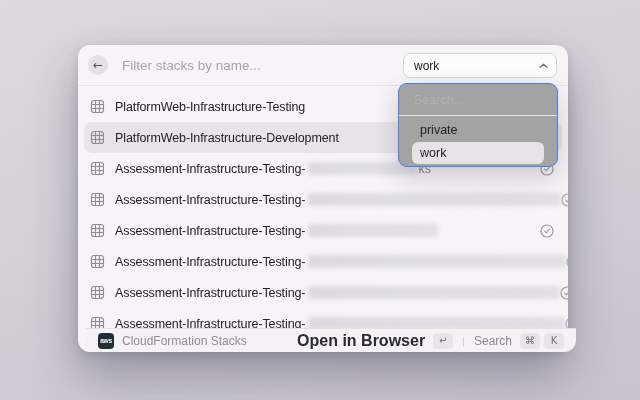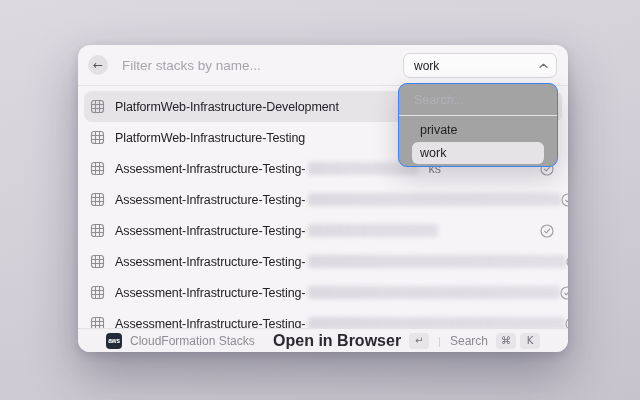--- a/index.html
+++ b/index.html
@@ -36,26 +36,26 @@
   .opt-sel{background:#e5e3e6;}
   
   .list{position:absolute;left:0;top:41px;width:100%;height:242px;overflow:hidden;padding:5px 6px 0 6px;box-sizing:border-box;}
   .row{height:31px;display:flex;align-items:center;padding:0 6px;border-radius:8px;}
   .row-sel{background:#e6e4e7;}
   .gicon{flex:0 0 auto;display:flex;}
   .rname{font-size:12.5px;color:#232226;margin-left:10px;white-space:nowrap;letter-spacing:-.1px;}
   .blurbar{height:13px;border-radius:3px;margin-left:3px;flex:0 0 auto;
     background:linear-gradient(90deg,rgba(198,196,206,.55),rgba(214,212,220,.7) 35%,rgba(202,200,210,.5) 70%,rgba(212,210,218,.6));
     filter:blur(2px);}
-  .tailfrag{font-size:12.5px;color:#5a585e;opacity:.75;margin-left:10px;}
+  .tailfrag{font-size:12.5px;color:#5a585e;opacity:.75;margin-left:0;}
   .spacer{flex:1;}
   .check{flex:0 0 auto;display:flex;margin-right:2px;}
   
-  .footer{position:absolute;left:0;bottom:0;width:100%;height:24px;border-top:1px solid #e3e1e4;
-    display:flex;align-items:center;padding:0 28px;box-sizing:border-box;background:#f4f2f5;border-radius:0 0 12px 12px;}
+  .footer{position:absolute;left:8px;bottom:0;width:100%;height:24px;border-top:1px solid #e3e1e4;
+    display:flex;align-items:center;padding:0 12px;box-sizing:border-box;background:#f4f2f5;border-radius:0 0 12px 12px;}
   .aws-badge{width:16px;height:16px;background:#222b38;border-radius:4px;display:flex;align-items:center;justify-content:center;
     color:#fff;font-size:6.5px;font-weight:bold;letter-spacing:-.2px;flex:0 0 auto;}
   .app-name{font-size:12px;color:#8f8d92;margin-left:8px;}
   .open-label{font-size:16px;font-weight:600;color:#2b2a2e;}
   .key{height:16px;min-width:20px;background:#e7e5e8;border-radius:4px;display:flex;align-items:center;justify-content:center;
     font-family:"DejaVu Sans",sans-serif;font-size:10px;color:#726f76;padding:0 3px;box-sizing:border-box;}
   .fdiv{color:#d2d0d4;font-size:11px;margin:0 9px;}
   .actions-label{font-size:12px;color:#8b898e;}
   .ml8{margin-left:8px;} .ml4{margin-left:4px;}
 </style>
@@ -75,44 +75,44 @@
         <span style="display:flex;">
           <svg width="9" height="6" viewBox="0 0 9 6">
               <path d="M1 4.3 L4.5 1.3 L8 4.3" fill="none" stroke="#6e6c72" stroke-width="1.3" stroke-linecap="round" stroke-linejoin="round"></path>
             </svg>
         </span>
       </div>
     </div>
 
     <div class="list">
 
+      <div class="row">
+        <span class="gicon">
+          <svg width="15" height="15" viewBox="0 0 15 15" fill="none" stroke="#8f8d93" stroke-width="1.1">
+              <rect x="1.5" y="1.5" width="12" height="12" rx="2.8"></rect>
+              <line x1="5.5" y1="1.5" x2="5.5" y2="13.5"></line>
+              <line x1="9.5" y1="1.5" x2="9.5" y2="13.5"></line>
+              <line x1="1.5" y1="5.5" x2="13.5" y2="5.5"></line>
+              <line x1="1.5" y1="9.5" x2="13.5" y2="9.5"></line>
+            </svg>
+        </span>
+        <span class="rname">PlatformWeb-Infrastructure-Testing</span>
+      </div>
+
       <div class="row row-sel">
         <span class="gicon">
           <svg width="15" height="15" viewBox="0 0 15 15" fill="none" stroke="#8f8d93" stroke-width="1.1">
               <rect x="1.5" y="1.5" width="12" height="12" rx="2.8"></rect>
               <line x1="5.5" y1="1.5" x2="5.5" y2="13.5"></line>
               <line x1="9.5" y1="1.5" x2="9.5" y2="13.5"></line>
               <line x1="1.5" y1="5.5" x2="13.5" y2="5.5"></line>
               <line x1="1.5" y1="9.5" x2="13.5" y2="9.5"></line>
             </svg>
         </span>
         <span class="rname">PlatformWeb-Infrastructure-Development</span>
-      </div>
-
-      <div class="row">
-        <span class="gicon">
-          <svg width="15" height="15" viewBox="0 0 15 15" fill="none" stroke="#8f8d93" stroke-width="1.1">
-              <rect x="1.5" y="1.5" width="12" height="12" rx="2.8"></rect>
-              <line x1="5.5" y1="1.5" x2="5.5" y2="13.5"></line>
-              <line x1="9.5" y1="1.5" x2="9.5" y2="13.5"></line>
-              <line x1="1.5" y1="5.5" x2="13.5" y2="5.5"></line>
-              <line x1="1.5" y1="9.5" x2="13.5" y2="9.5"></line>
-            </svg>
-        </span>
-        <span class="rname">PlatformWeb-Infrastructure-Testing</span>
       </div>
 
       <div class="row">
         <span class="gicon">
           <svg width="15" height="15" viewBox="0 0 15 15" fill="none" stroke="#8f8d93" stroke-width="1.1">
               <rect x="1.5" y="1.5" width="12" height="12" rx="2.8"></rect>
               <line x1="5.5" y1="1.5" x2="5.5" y2="13.5"></line>
               <line x1="9.5" y1="1.5" x2="9.5" y2="13.5"></line>
               <line x1="1.5" y1="5.5" x2="13.5" y2="5.5"></line>
               <line x1="1.5" y1="9.5" x2="13.5" y2="9.5"></line>

